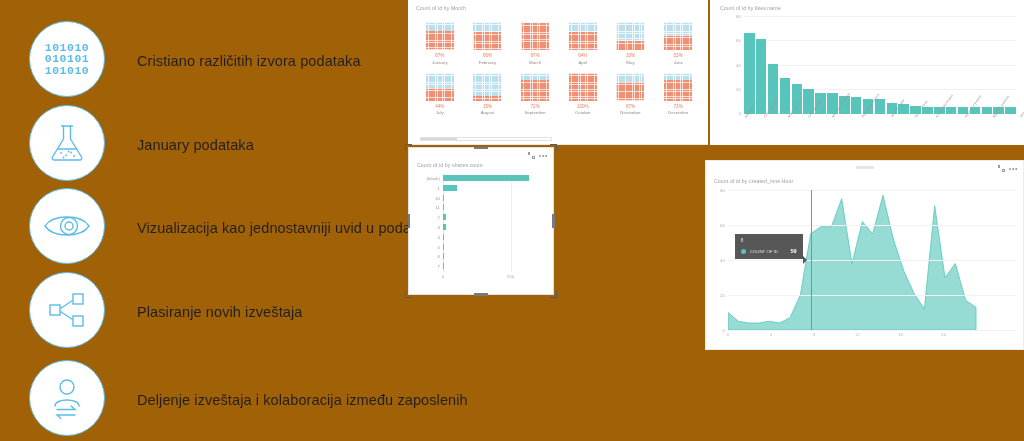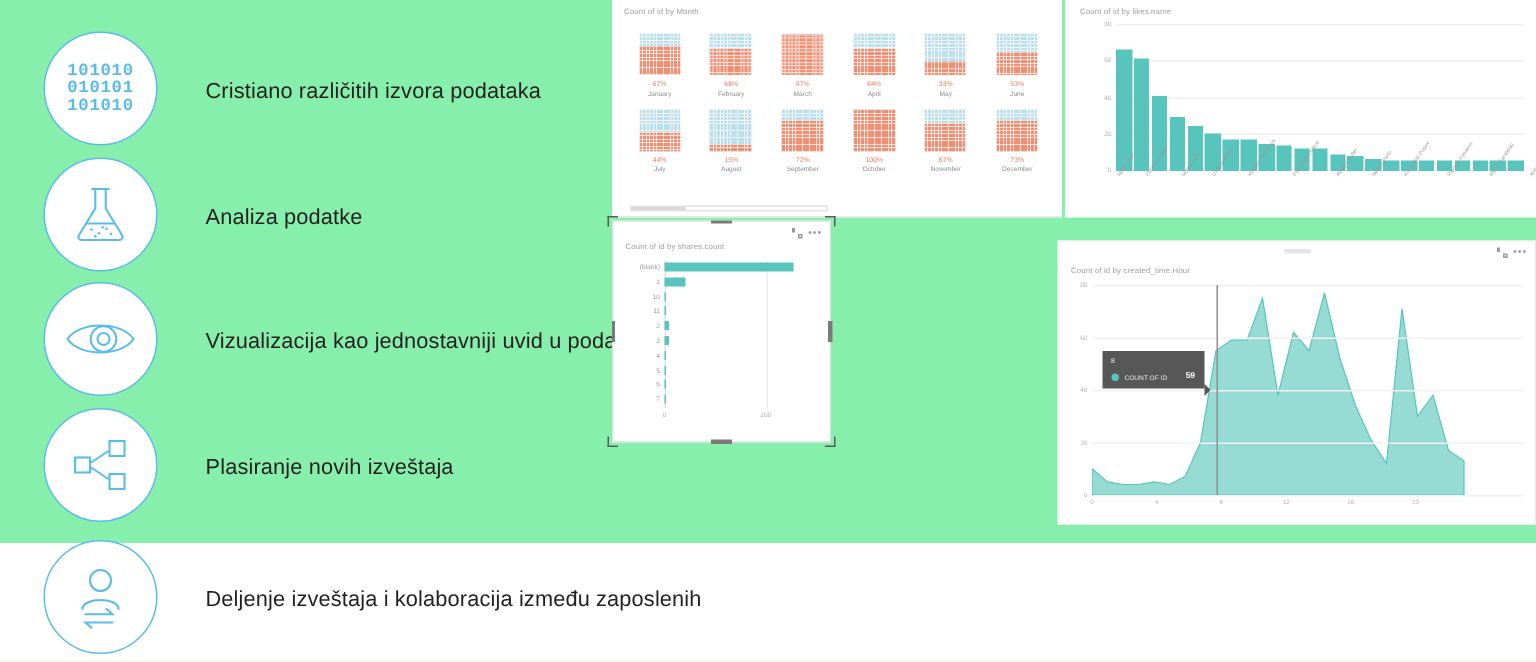--- a/index.html
+++ b/index.html
@@ -5,22 +5,22 @@
   * { box-sizing: border-box; }
   html, body {
     margin: 0; padding: 0;
     width: 1024px; height: 441px;
     background: #ffffff;
     font-family: "Liberation Sans", sans-serif;
     overflow: hidden;
   }
   #stage {
     position: relative;
-    width: 1024px; height: 362px;
-    background: #86efac;
+    width: 1024px; height: 441px;
+    background: #a16207;
   }
 
   
   #feature-list {
     position: absolute;
     left: 0; top: 0;
     width: 410px; height: 441px;
   }
   .feature-row {
     position: absolute;
@@ -367,21 +367,21 @@
           <g fill="#5cbce8">
             <circle cx="14" cy="31" r="0.9"></circle>
               <circle cx="19" cy="33.5" r="0.9"></circle>
             <circle cx="24" cy="30.5" r="0.9"></circle>
               <circle cx="27" cy="34" r="0.9"></circle>
             <circle cx="16.5" cy="35.5" r="0.9"></circle>
               <circle cx="21.5" cy="29.5" r="0.9"></circle>
           </g>
         </svg>
       </div>
-      <div class="feature-label">Analiza podatke</div>
+      <div class="feature-label">January podataka</div>
     </div>
 
     <div class="feature-row" style="top:188px">
       <div class="feature-icon-circle" style="top:0">
         <svg width="48" height="30" viewBox="0 0 48 30">
           <g fill="none" stroke="#5cbce8" stroke-width="1.4">
             <path d="M2 15 C10 3, 38 3, 46 15 C38 27, 10 27, 2 15 Z"></path>
             <circle cx="26" cy="15" r="8.5"></circle>
             <circle cx="26" cy="15" r="4"></circle>
           </g>

